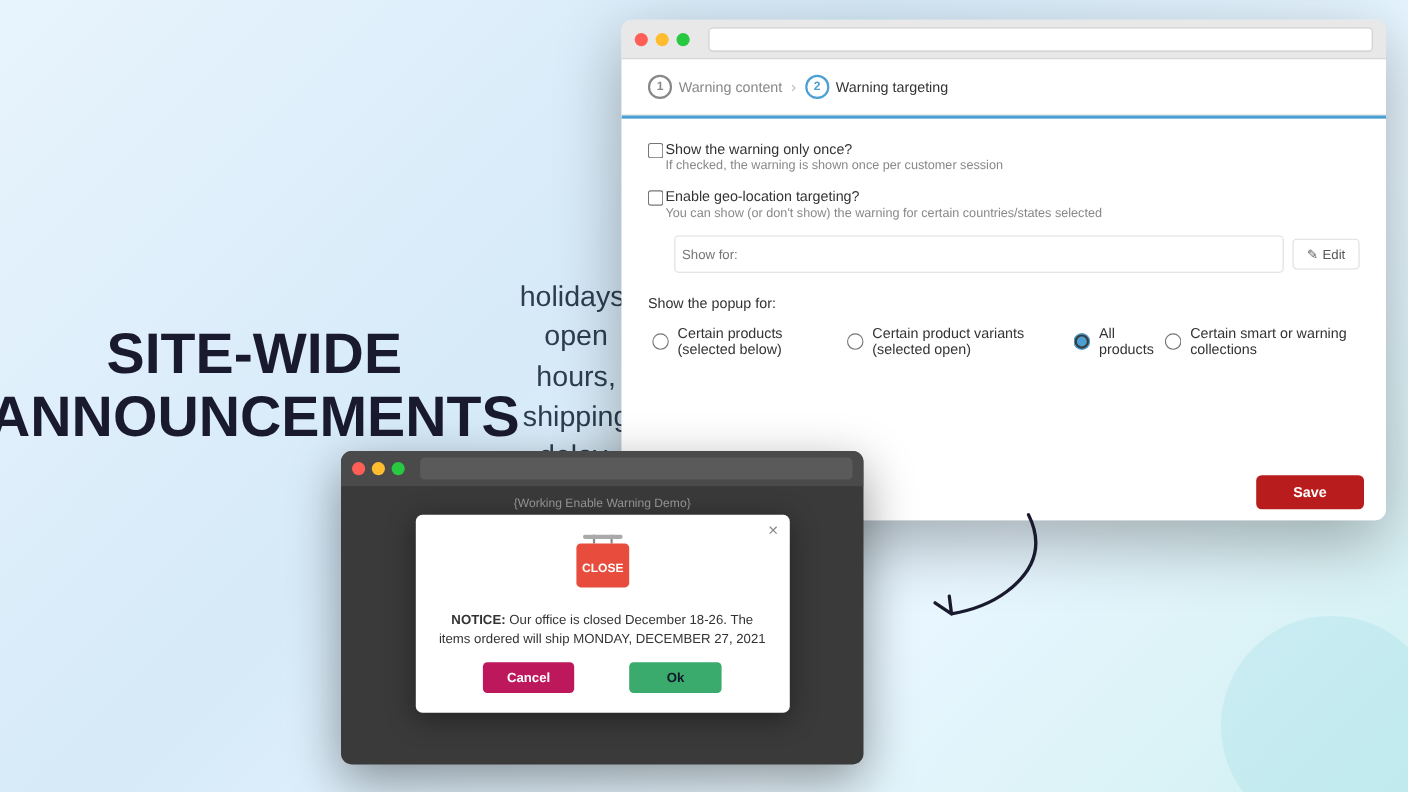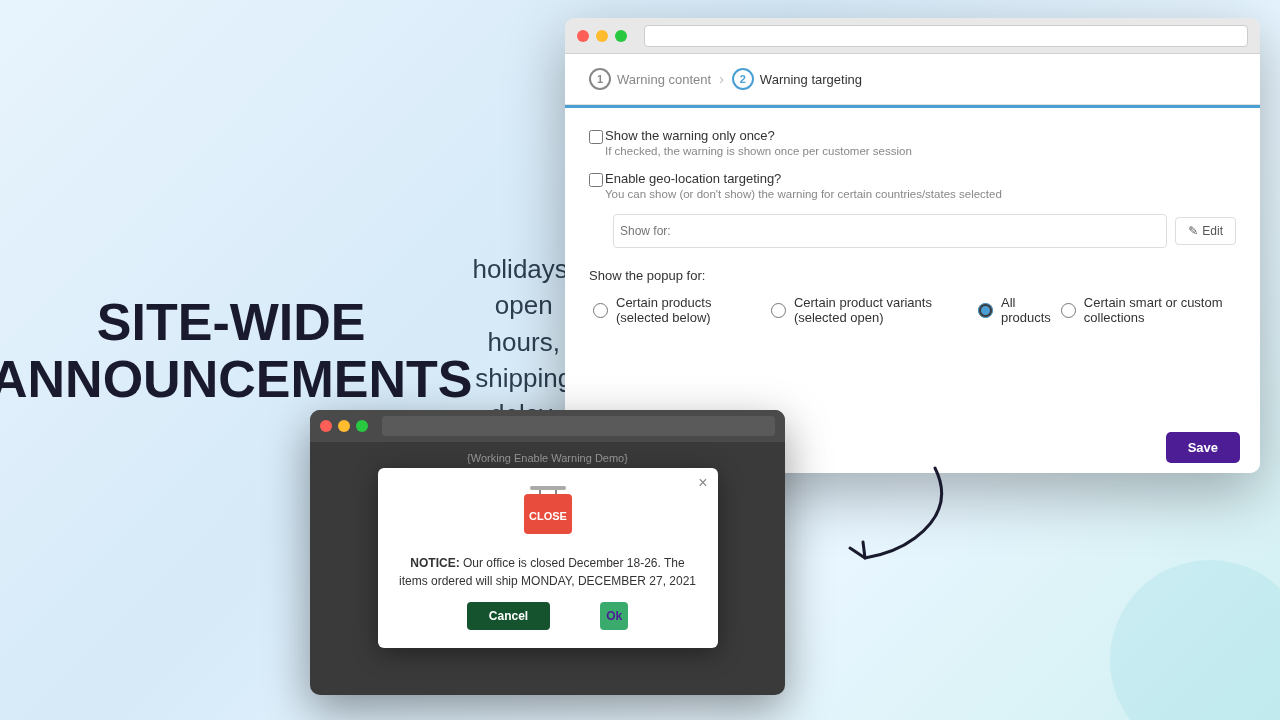--- a/index.html
+++ b/index.html
@@ -242,25 +242,25 @@
     }
 
     .browser-footer {
       position: absolute;
       bottom: 0;
       right: 0;
       padding: 10px 20px;
     }
 
     .save-btn {
-      background: #4c1d95;
+      background: #b91c1c;
       color: #fff;
       border: none;
       border-radius: 5px;
-      padding: 8px 22px;
+      padding: 8px 34px;
       font-size: 13px;
       font-weight: 600;
       cursor: pointer;
     }
 
     
     .browser-window-2 {
       position: absolute;
       top: 410px;
       left: 310px;
@@ -333,36 +333,36 @@
     }
 
     .popup-buttons {
       display: flex;
       justify-content: center;
       gap: 10px;
       padding-bottom: 18px;
     }
 
     .btn-cancel {
-      background: #14532d;
+      background: #be185d;
       color: #fff;
       border: none;
       border-radius: 4px;
       padding: 7px 22px;
       font-size: 12px;
       font-weight: 600;
       cursor: pointer;
     }
 
     .btn-ok {
       background: #3aaa6d;
-      color: #4c1d95;
+      color: #0f172a;
       border: none;
       border-radius: 4px;
-      padding: 7px 6px;
+      padding: 7px 34px;
       font-size: 12px;
       font-weight: 600;
       cursor: pointer;
       margin-left: 40px;
     }
 
     
     .arrow-annotation {
       position: absolute;
       top: 460px;
@@ -453,21 +453,21 @@
       <div class="radio-item">
         <input type="radio" name="popup-for" id="opt2" style="">
         <label for="opt2">Certain product variants (selected open)</label>
       </div>
       <div class="radio-item">
         <input type="radio" name="popup-for" id="opt3" checked="" style="">
         <label for="opt3">All products</label>
       </div>
       <div class="radio-item">
         <input type="radio" name="popup-for" id="opt4" style="">
-        <label for="opt4">Certain smart or custom collections</label>
+        <label for="opt4">Certain smart or warning collections</label>
       </div>
     </div>
   </div>
 
   <div class="browser-footer">
     <button class="save-btn">Save</button>
   </div>
 </div>
 
 <div class="browser-window-2">

